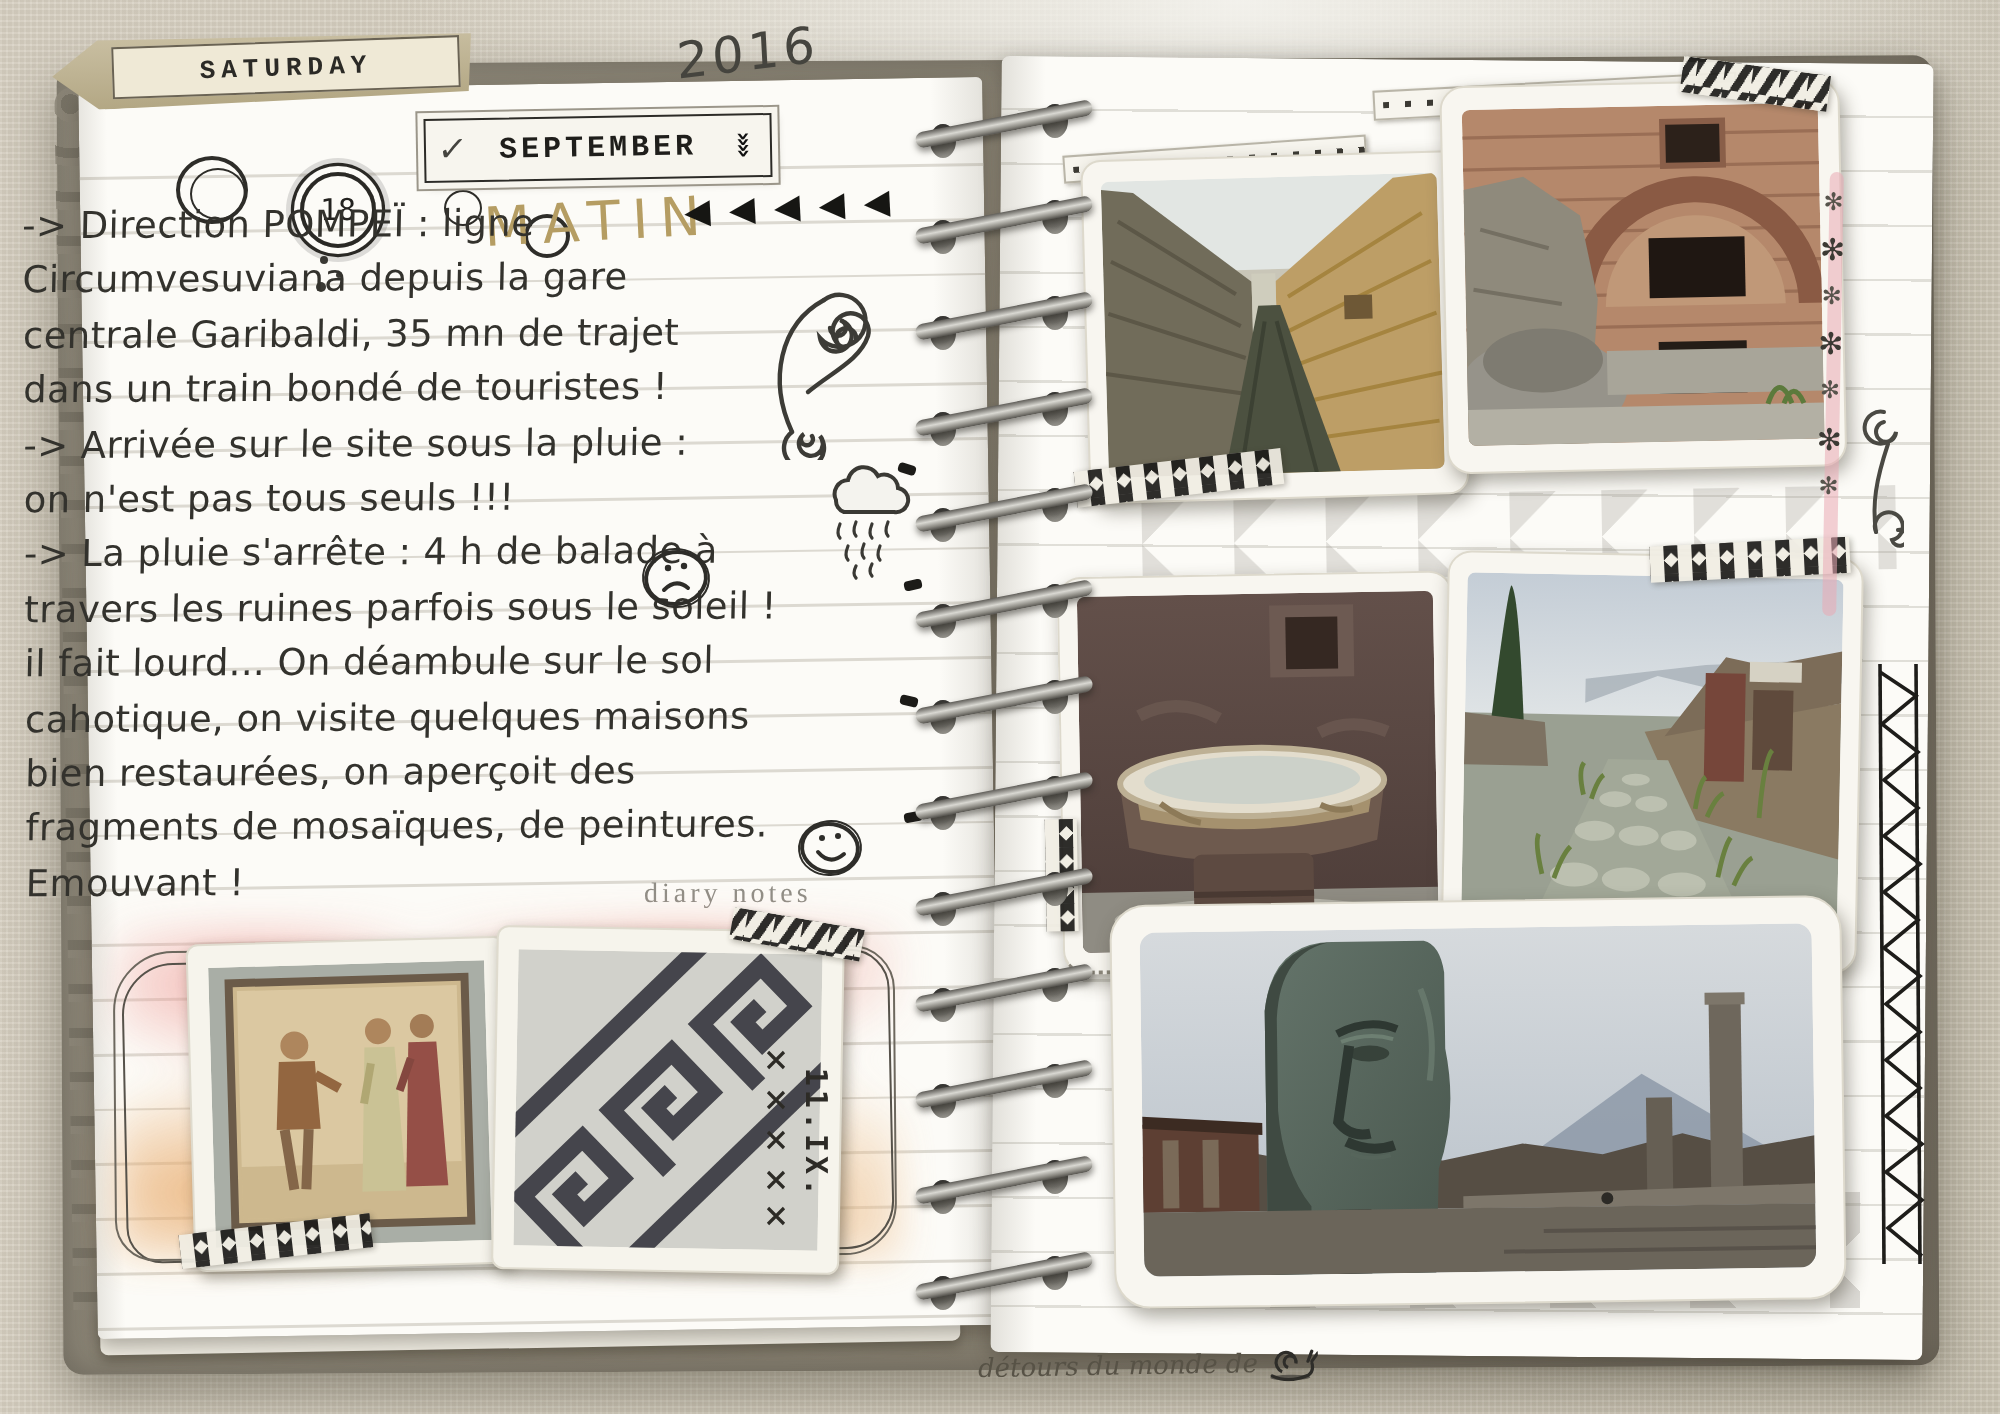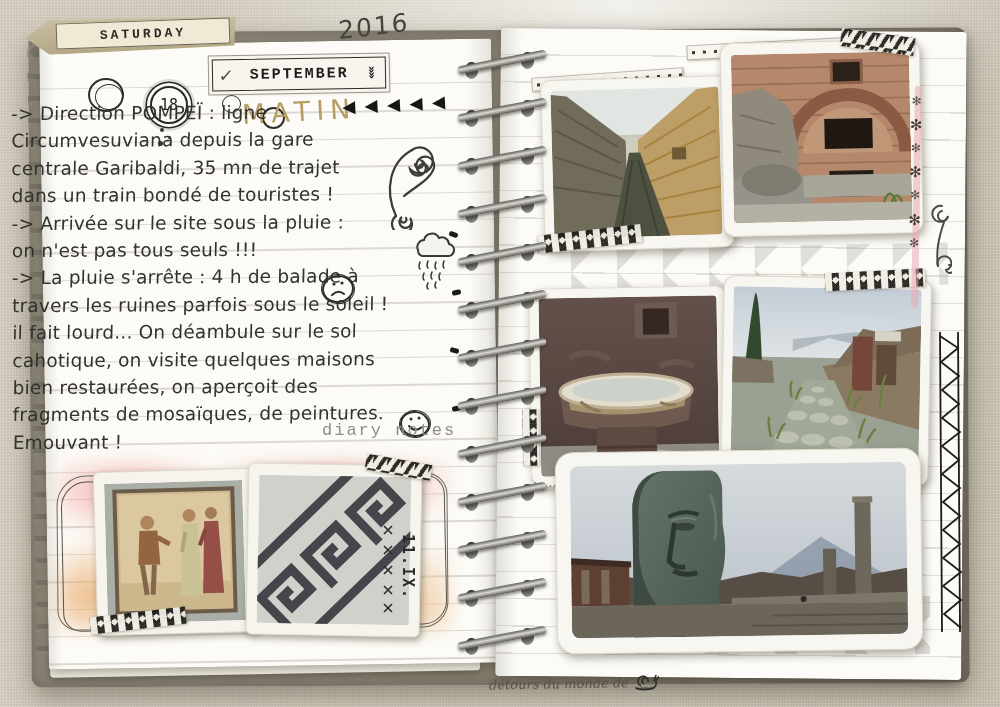--- a/index.html
+++ b/index.html
@@ -68,21 +68,21 @@
   #sep-stamp .chev{font-family:"DejaVu Sans",sans-serif;font-weight:bold;font-size:12px;color:#111;
     transform:rotate(90deg);letter-spacing:-2px;width:14px;}
   #year{left:338px;top:12px;font-size:25px;color:#45443e;transform:rotate(-7deg) skewX(-4deg);letter-spacing:2px;}
   #matin{left:198px;top:56px;font-size:27px;color:#b59d63;letter-spacing:6px;transform:rotate(-3deg);}
   #tri-arrows{left:296px;top:52px;font-size:17px;color:#161613;letter-spacing:2px;transform:rotate(-3deg);}
   .dot{position:absolute;background:#3a3934;border-radius:50%;}
   
   #diary{left:12px;top:99px;width:430px;transform:rotate(-.3deg);}
   #diary .dline{height:27.4px;line-height:27.4px;font-size:18.5px;color:#33322d;
     letter-spacing:.2px;white-space:nowrap;transform:skewX(-1.5deg);}
-  #diary-notes{left:322px;top:421px;font-family:Liberation Mono, monospace;font-size:17px;
+  #diary-notes{left:322px;top:440px;font-family:Liberation Serif, serif;font-size:14px;
     letter-spacing:2px;color:#8f8d85;}
   .edge-dash{position:absolute;width:9px;height:5px;background:#1c1b18;border-radius:2px;}
   
   #wcolor{left:58px;top:462px;width:392px;height:168px;filter:blur(9px);opacity:.85;
     background:
       radial-gradient(ellipse 150px 60px at 18% 18%, #efa09b 0%, rgba(239,160,155,0) 70%),
       radial-gradient(ellipse 190px 70px at 72% 12%, #eea9a0 0%, rgba(238,169,160,0) 72%),
       radial-gradient(ellipse 160px 80px at 12% 80%, #e9ad6f 0%, rgba(233,173,111,0) 70%),
       radial-gradient(ellipse 200px 90px at 80% 85%, #ecbd8a 0%, rgba(236,189,138,0) 75%),
       radial-gradient(ellipse 230px 90px at 50% 50%, #f3cdb6 0%, rgba(243,205,182,0) 80%);}

